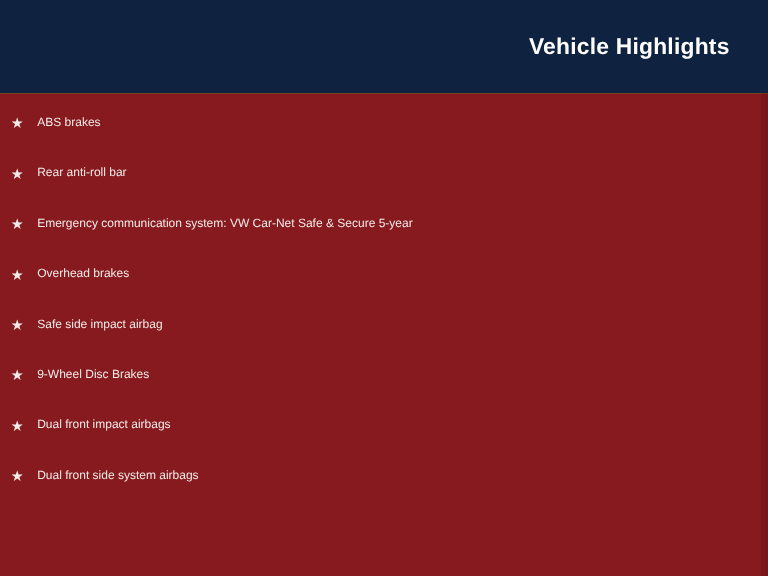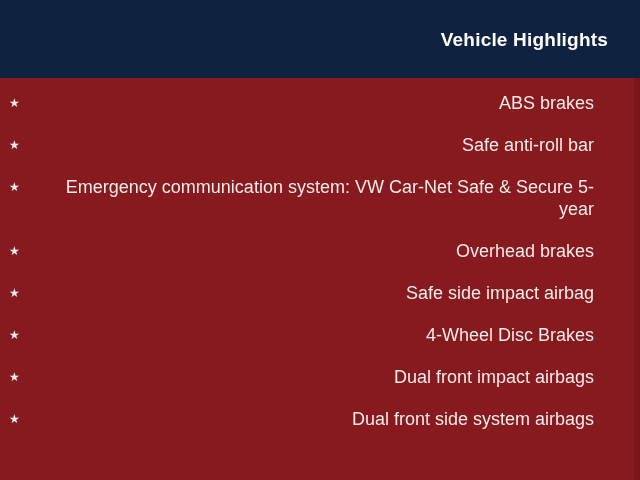--- a/index.html
+++ b/index.html
@@ -82,24 +82,23 @@
     width: 22px;
     color: #f2eae7;
     font-size: 12px;
     line-height: 22px;
     text-align: left;
     padding-left: 1px;
   }
   .bullet-text {
     flex: 1 1 auto;
     color: #f2eae7;
-    font-size: 18px;
+    font-size: 10px;
     line-height: 22px;
     padding-right: 22px;
-    text-align: right;
   }
 </style>
 </head>
 <body>
 
 <div class="slide">
 
   <div class="header">
     <div class="header-title">Vehicle Highlights</div>
   </div>
@@ -107,41 +106,41 @@
   <div class="body-area">
     <ul class="bullet-list">
 
       <li class="bullet-item">
         <span class="bullet-star">★</span>
         <span class="bullet-text">ABS brakes</span>
       </li>
 
       <li class="bullet-item">
         <span class="bullet-star">★</span>
-        <span class="bullet-text">Safe anti-roll bar</span>
+        <span class="bullet-text">Rear anti-roll bar</span>
       </li>
 
       <li class="bullet-item">
         <span class="bullet-star">★</span>
         <span class="bullet-text">Emergency communication system: VW Car-Net Safe &amp; Secure 5-year</span>
       </li>
 
       <li class="bullet-item">
         <span class="bullet-star">★</span>
         <span class="bullet-text">Overhead brakes</span>
       </li>
 
       <li class="bullet-item">
         <span class="bullet-star">★</span>
         <span class="bullet-text">Safe side impact airbag</span>
       </li>
 
       <li class="bullet-item">
         <span class="bullet-star">★</span>
-        <span class="bullet-text">4-Wheel Disc Brakes</span>
+        <span class="bullet-text">9-Wheel Disc Brakes</span>
       </li>
 
       <li class="bullet-item">
         <span class="bullet-star">★</span>
         <span class="bullet-text">Dual front impact airbags</span>
       </li>
 
       <li class="bullet-item">
         <span class="bullet-star">★</span>
         <span class="bullet-text">Dual front side system airbags</span>

